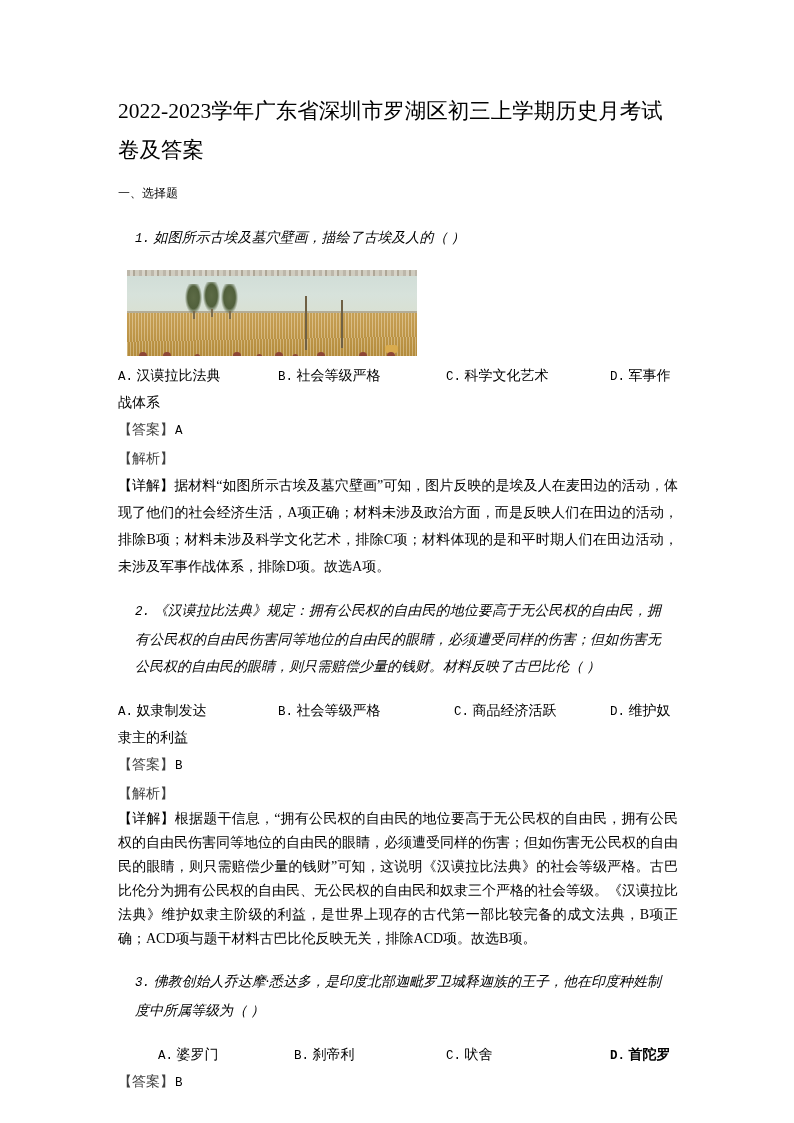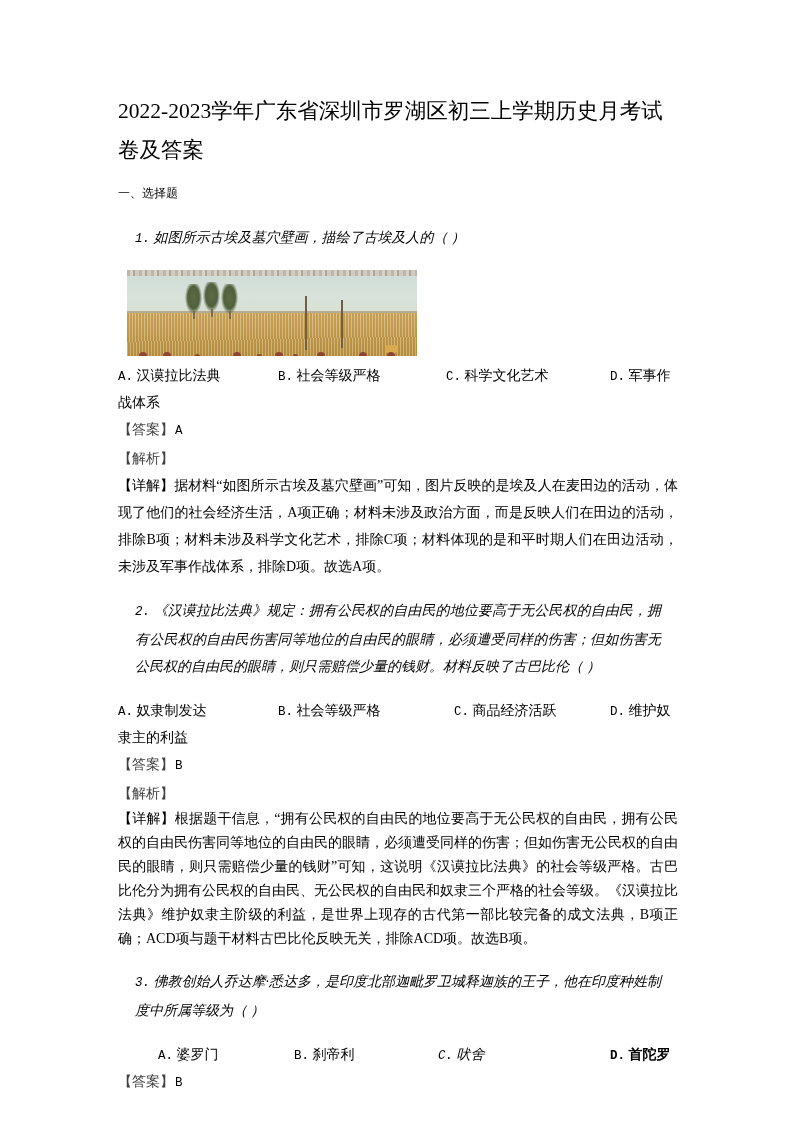--- a/index.html
+++ b/index.html
@@ -325,21 +325,21 @@
 
       <div class="opts">
         <span class="opt" style="left:0px;margin-left:40px;">
           <span class="opt-label">A.</span>
           <span>婆罗门</span>
         </span>
         <span class="opt" style="left:160px;margin-left:16px;">
           <span class="opt-label">B.</span>
           <span>刹帝利</span>
         </span>
-        <span class="opt" style="left:320px;font-style:italic;">
+        <span class="opt" style="left:328px;">
           <span class="opt-label">C.</span>
           <span>吠舍</span>
         </span>
         <span class="opt" style="left:492px;font-weight:bold;">
           <span class="opt-label">D.</span>
           <span>首陀罗</span>
         </span>
       </div>
 
       <div class="marker-line">

